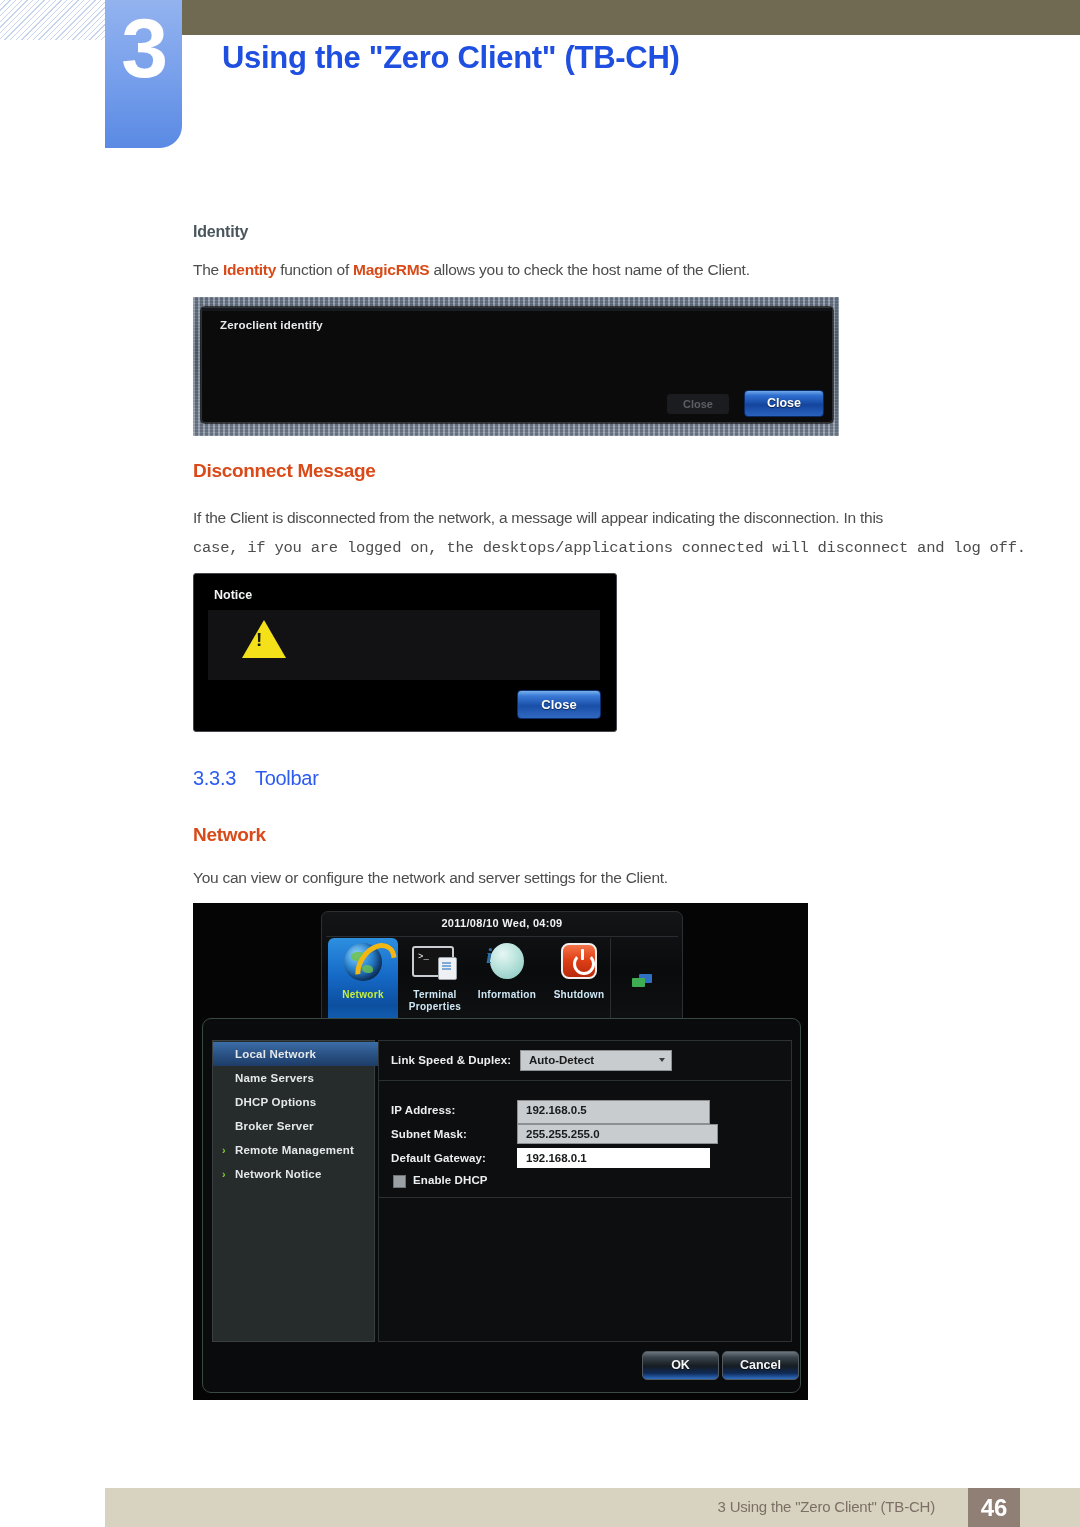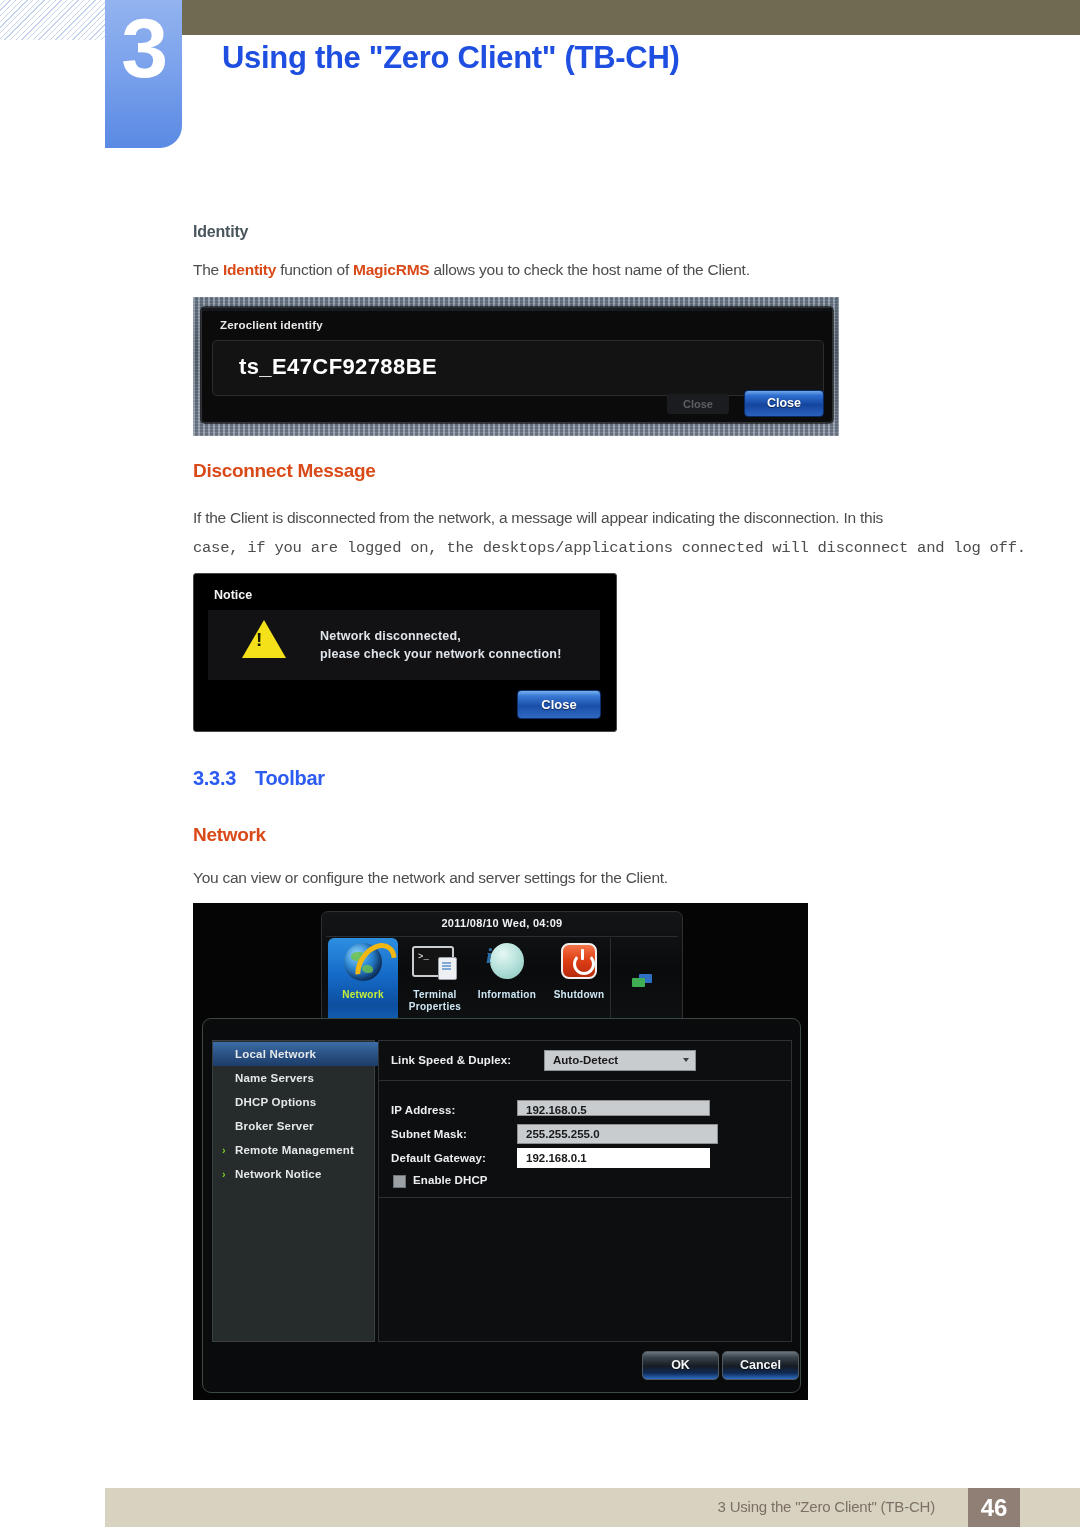--- a/index.html
+++ b/index.html
@@ -71,21 +71,21 @@
   .sec-head-orange {
     position: absolute;
     font-size: 19px;
     font-weight: bold;
     color: #d94a18;
     letter-spacing: -0.3px;
   }
   .sec-num-head {
     position: absolute;
     font-size: 20px;
-    font-weight: bold;
+    font-weight: normal;
     color: #2b5bf0;
     letter-spacing: -0.3px;
   }
   .body-text {
     position: absolute;
     font-size: 15.5px;
     color: #4d4d4d;
     line-height: 30px;
     letter-spacing: -0.25px;
   }
@@ -577,41 +577,34 @@
 <div class="chap-title">Using the "Zero Client" (TB-CH)</div>
 
 <div class="sub-head" style="left:193px; top:223px;">Identity</div>
 <div class="body-text" style="left:193px; top:255px;"><span>The </span><span class="hl">Identity</span><span> function of </span><span class="hl">MagicRMS</span><span> allows you to check the host name of the Client.</span></div>
 
 <div class="shot-identity">
   <div class="id-noise"></div>
   <div class="id-dlg">
     <div class="id-topstrip"></div>
     <div class="id-title">Zeroclient identify</div>
-    <div class="id-field">
-      <div class="id-value">ts_E47CF92788BE</div>
-    </div>
     <div class="id-btn-ghost">Close</div>
     <div class="id-btn-blue">Close</div>
   </div>
 </div>
 
 <div class="sec-head-orange" style="left:193px; top:460px;">Disconnect Message</div>
 <div class="body-text" style="left:193px; top:503px;">If the Client is disconnected from the network, a message will appear indicating the disconnection. In this</div>
 <div class="body-text" style="left:193px; top:533px;font-family:Liberation Mono, monospace;">case, if you are logged on, the desktops/applications connected will disconnect and log off.</div>
 
 <div class="shot-notice">
   <div class="nt-title">Notice</div>
   <div class="nt-panel">
     <div class="nt-warn"></div>
     <div class="nt-warn-in">!</div>
-    <div class="nt-msg">
-      <div>Network disconnected,</div>
-      <div>please check your network connection!</div>
-    </div>
   </div>
   <div class="nt-btn">Close</div>
 </div>
 
 <div class="sec-num-head" style="left:193px; top:767px;">3.3.3</div>
 <div class="sec-num-head" style="left:255px; top:767px;">Toolbar</div>
 <div class="sec-head-orange" style="left:193px; top:824px;">Network</div>
 <div class="body-text" style="left:193px; top:863px;">You can view or configure the network and server settings for the Client.</div>
 
 <div class="shot-net">
@@ -690,27 +683,27 @@
         <span class="chev">›</span>
         <span class="txt">Network Notice</span>
       </div>
     </div>
 
     <div class="dlg-main">
       <div class="fgroup-top"></div>
       <div class="fgroup-mid"></div>
 
       <div class="flabel" style="left:12px; top:13px;">Link Speed &amp; Duplex:</div>
-      <div class="fselect" style="left:141px; top:9px; width:152px; height:21px;margin-left:24px;">
+      <div class="fselect" style="left:141px; top:9px; width:152px; height:21px;">
         <span>Auto-Detect</span>
         <span class="arw"></span>
       </div>
 
       <div class="flabel" style="left:12px; top:63px;">IP Address:</div>
-      <div class="finput" style="left:138px; top:59px; width:193px; height:16px;">
+      <div class="finput" style="left:138px; top:59px; width:193px; height:24px;">
         <span>192.168.0.5</span>
       </div>
 
       <div class="flabel" style="left:12px; top:87px;">Subnet Mask:</div>
       <div class="finput" style="left:138px; top:83px; width:201px; height:20px;">
         <span>255.255.255.0</span>
       </div>
 
       <div class="flabel" style="left:12px; top:111px;">Default Gateway:</div>
       <div class="finput focus" style="left:138px; top:107px; width:193px; height:20px;">

